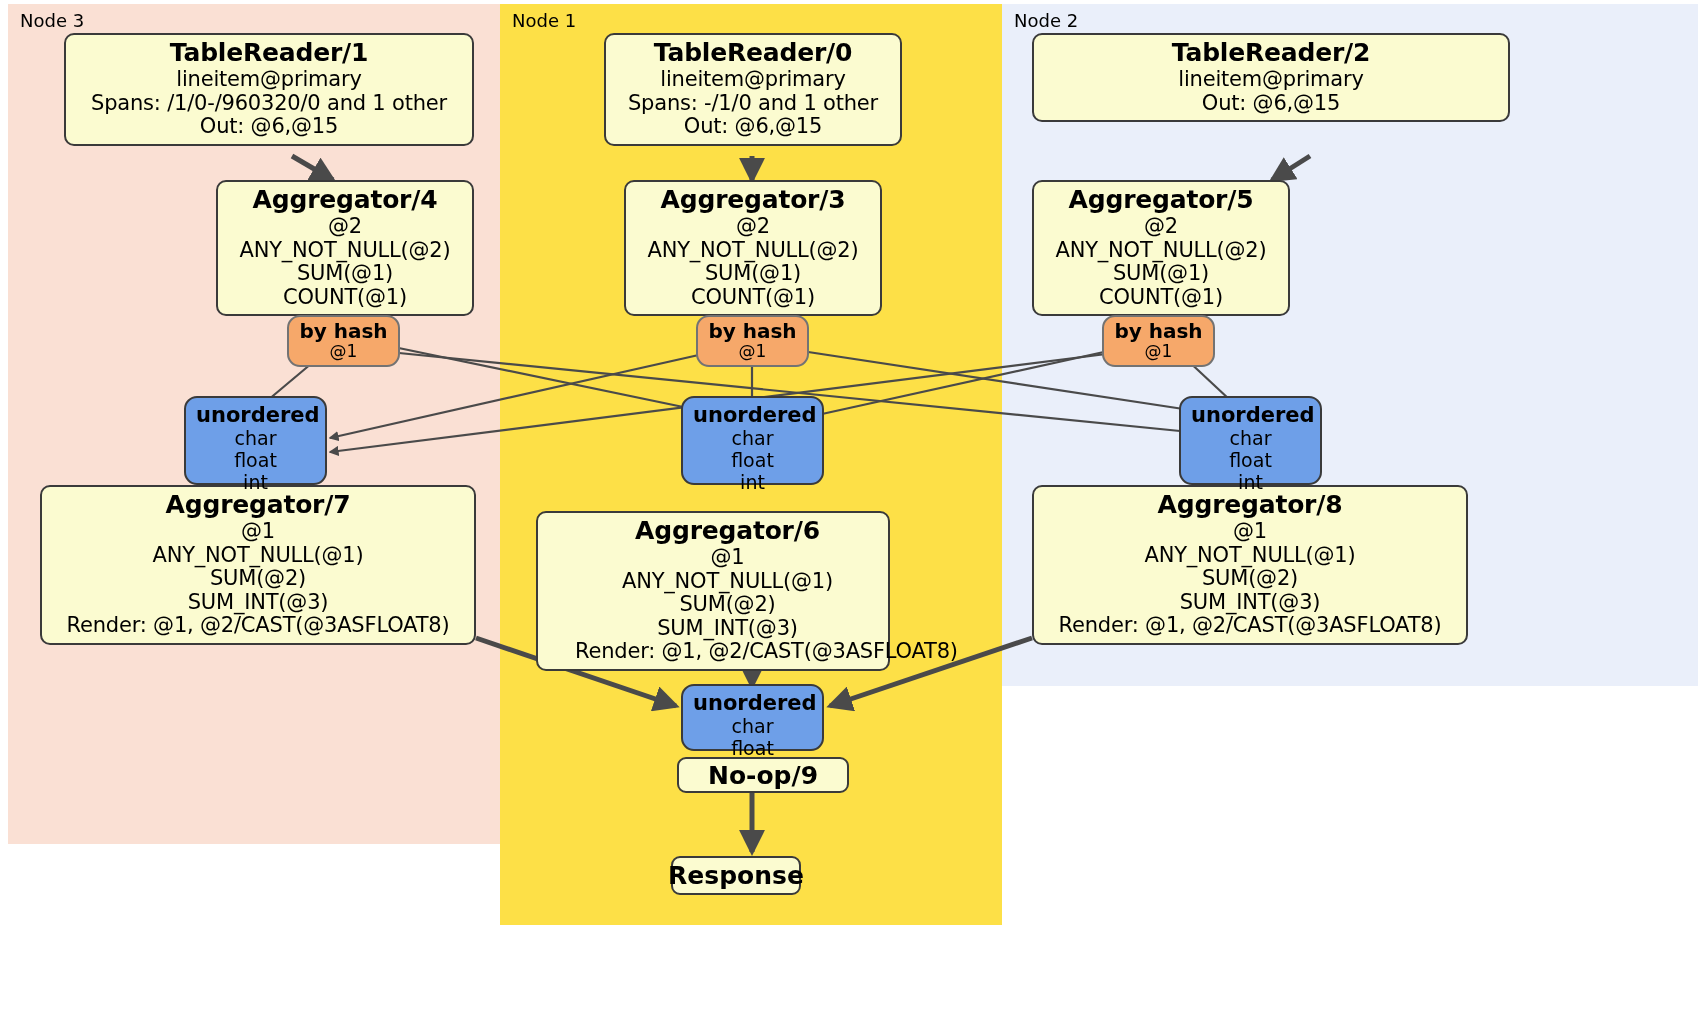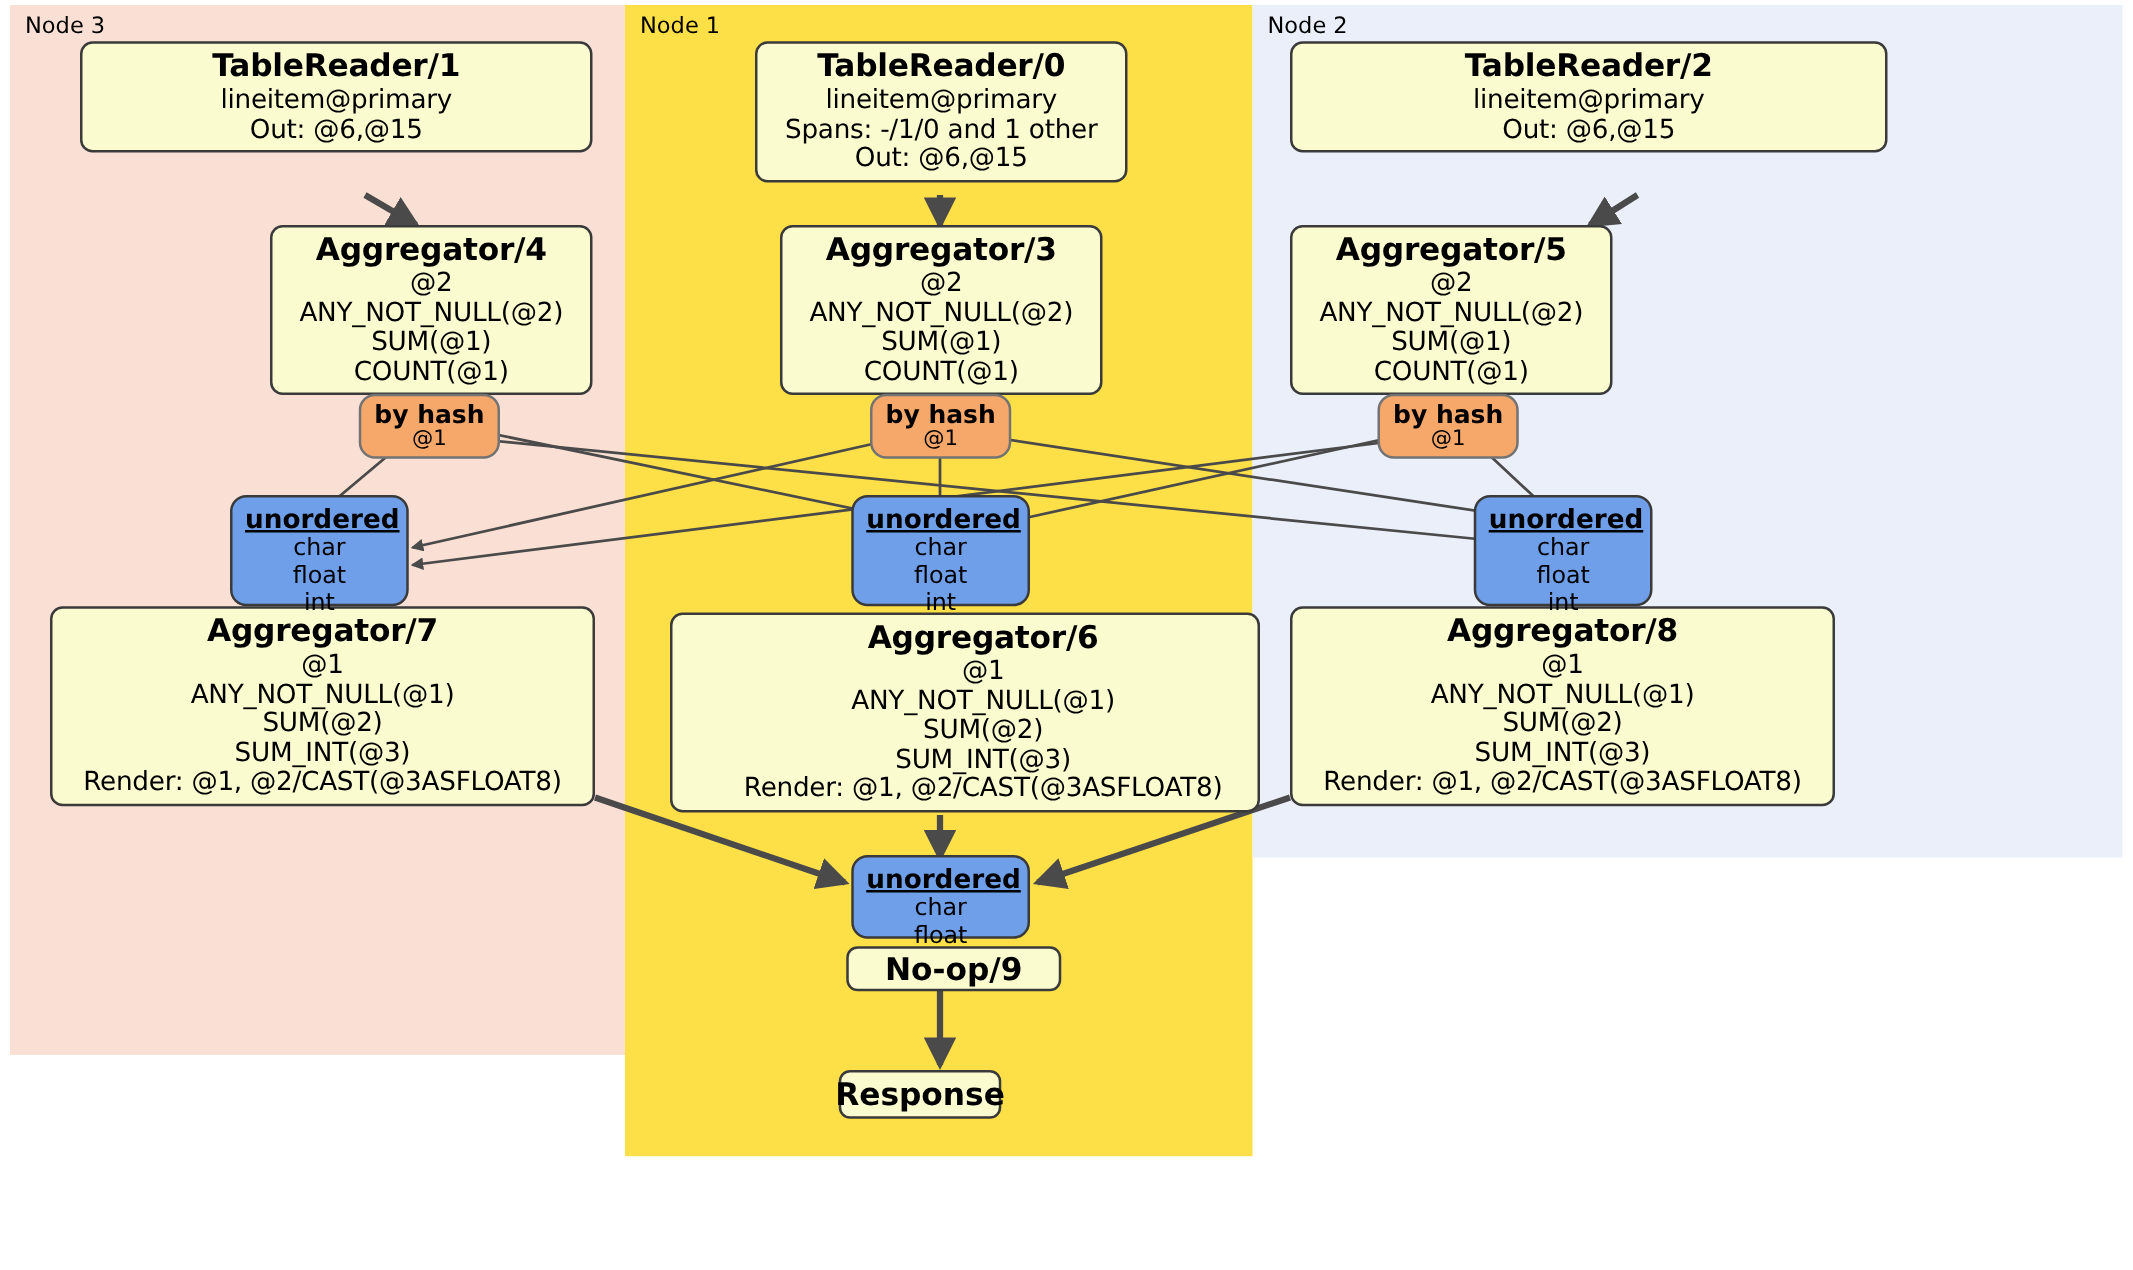--- a/index.html
+++ b/index.html
@@ -112,21 +112,20 @@
     line-height: 1.16;
     color: #000;
     padding: 5px 10px 6px 10px;
     white-space: nowrap;
     z-index: 5;
   }
   .sync .ttl {
     display: block;
     font-weight: bold;
     font-size: 21px;
-    text-decoration: underline;
   }
   .sync .det {
     display: block;
     font-size: 19px;
   }
 
   .simple {
     position: absolute;
     box-sizing: border-box;
     background: #fbfbd0;
@@ -192,20 +191,21 @@
       <path d="M 752 652 L 752 686" stroke-width="5" marker-end="url(#arrowThick)"></path>
       <path d="M 1032 638 L 830 706" stroke-width="5" marker-end="url(#arrowThick)"></path>
 
       <path d="M 752 792 L 752 852" stroke-width="5" marker-end="url(#arrowThick)"></path>
     </g>
   </svg>
 
   <div class="proc" id="tr1" style="left:64px; top:33px; width:410px;">
     <span class="ttl">TableReader/1</span>
     <span class="det">lineitem@primary</span>
+    <span class="det">Spans: /1/0-/960320/0 and 1 other</span>
     <span class="det">Out: @6,@15</span>
   </div>
 
   <div class="proc" id="agg4" style="left:216px; top:180px; width:258px;">
     <span class="ttl">Aggregator/4</span>
     <span class="det">@2</span>
     <span class="det">ANY_NOT_NULL(@2)</span>
     <span class="det">SUM(@1)</span>
     <span class="det">COUNT(@1)</span>
   </div>
@@ -251,21 +251,21 @@
     <span class="det">@1</span>
   </div>
 
   <div class="sync" style="left:681px; top:396px; width:143px; height:89px;">
     <span class="ttl">unordered</span>
     <span class="det">char</span>
     <span class="det">float</span>
     <span class="det">int</span>
   </div>
 
-  <div class="proc" id="agg6" style="left:536px; top:490px; width:472px;padding-left:37px;">
+  <div class="proc" id="agg6" style="left:536px; top:511px; width:354px;padding-left:37px;">
     <span class="ttl">Aggregator/6</span>
     <span class="det">@1</span>
     <span class="det">ANY_NOT_NULL(@1)</span>
     <span class="det">SUM(@2)</span>
     <span class="det">SUM_INT(@3)</span>
     <span class="det">Render: @1, @2/CAST(@3ASFLOAT8)</span>
   </div>
 
   <div class="sync" style="left:681px; top:684px; width:143px; height:67px;">
     <span class="ttl">unordered</span>

